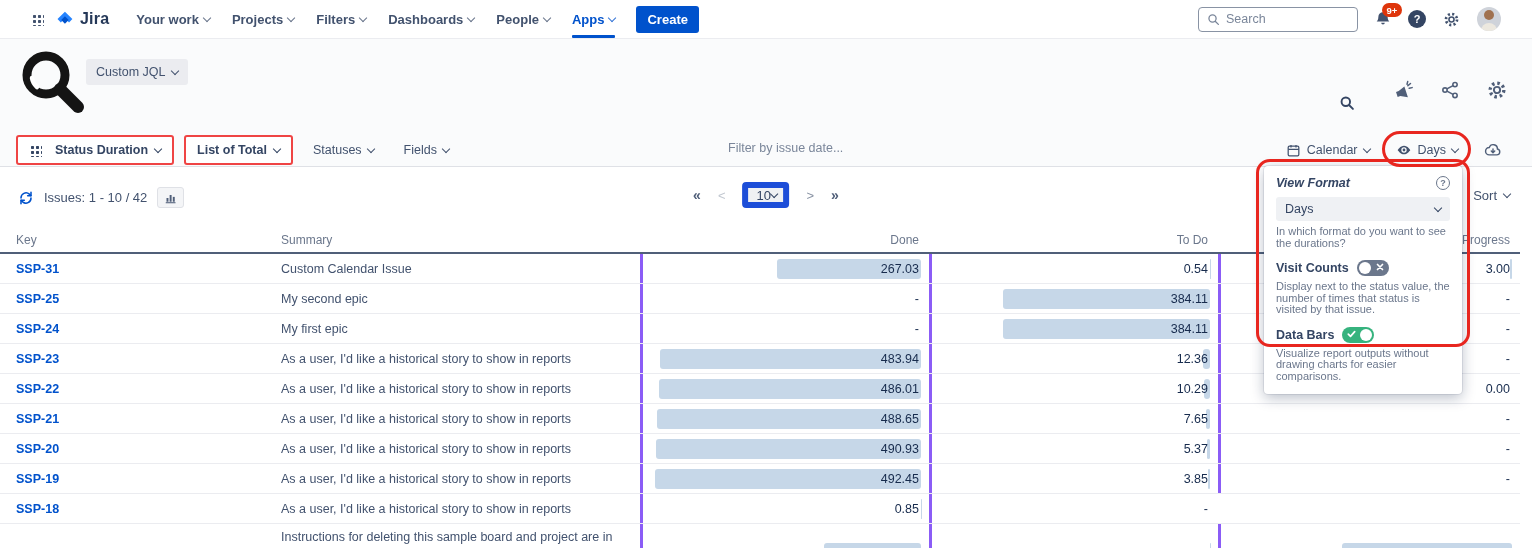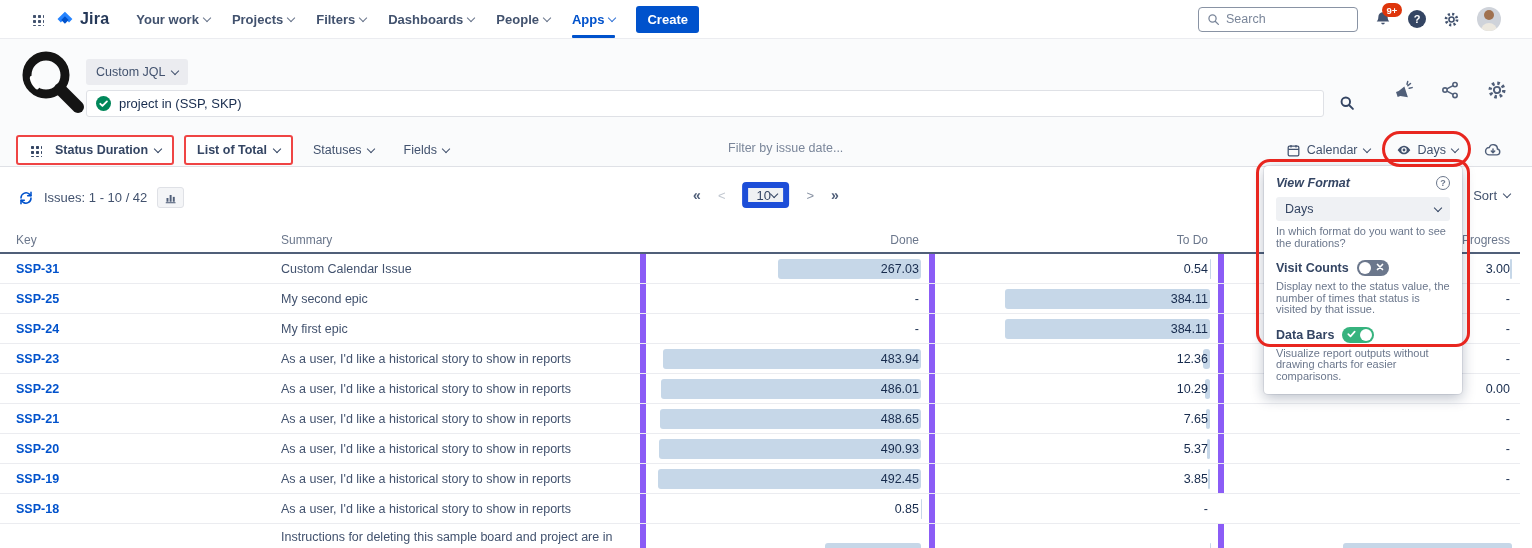--- a/index.html
+++ b/index.html
@@ -93,21 +93,21 @@
   
   .table { position:absolute; top:228px; left:0; width:1520px; font-size:12.5px; }
   .thead, .trow { display:grid; grid-template-columns:265px 375px 289px 289px 302px; }
   .thead { height:26px; align-items:center; color:#6B778C; font-size:12px;
            border-bottom:2px solid #505F79; }
   .th { padding-left:16px; }
   .th.num { text-align:right; padding-right:10px; padding-left:0; }
   .trow { border-bottom:1px solid #EBECF0; min-height:30px; align-items:center; }
   .td-key { padding-left:16px; color:var(--accent); font-weight:bold; cursor:pointer; }
   .td-sum { padding:5px 14px 5px 16px; color:#42526E; line-height:16px; }
-  .td-dur { position:relative; align-self:stretch; border-left:6px solid #8b5cf6;
+  .td-dur { position:relative; align-self:stretch; border-left:3px solid #8b5cf6;
             display:flex; align-items:center; justify-content:flex-end; padding-right:10px; }
   .td-dur .bar { position:absolute; right:8px; top:50%; transform:translateY(-50%);
             height:20px; background:var(--bar); border-radius:3px; }
   .td-dur .val { position:relative; color:#172B4D; }
 
   
   .popup { position:absolute; left:1264px; top:166px; width:198px; background:#fff; z-index:5;
            border-radius:4px; padding:10px 12px 12px;
            box-shadow:0 0 0 1px rgba(9,30,66,.08), 0 4px 14px rgba(9,30,66,.28); }
   .popup-title-row { display:flex; align-items:center; justify-content:space-between; }
@@ -202,27 +202,20 @@
     <circle cx="30" cy="30" r="19" fill="none" stroke="#141414" stroke-width="9"></circle>
     <path d="M16 33a15 15 0 0 0 5 9" fill="none" stroke="#fff" stroke-width="4.5" stroke-linecap="round"></path>
     <line x1="44" y1="44" x2="62" y2="62" stroke="#141414" stroke-width="12" stroke-linecap="round"></line>
   </svg>
 
   <span class="jql-mode">
     <span>Custom JQL</span>
       <i class="chev"></i>
   </span>
 
-  <span class="jql-query">
-    <svg width="15" height="15" viewBox="0 0 14 14">
-      <circle cx="7" cy="7" r="7" fill="#00875A"></circle>
-      <path d="m4 7.3 2 2L10.2 5" fill="none" stroke="#fff" stroke-width="1.7" stroke-linecap="round" stroke-linejoin="round"></path>
-    </svg>
-    <input value="project in (SSP, SKP)" style="">
-  </span>
 
   <span class="jql-search-btn">
     <svg width="16" height="16" viewBox="0 0 20 20" fill="none" stroke="currentColor" stroke-width="2.4">
       <circle cx="8.5" cy="8.5" r="5.3"></circle>
         <path d="m12.8 12.8 4.6 4.6" stroke-linecap="round"></path>
     </svg>
   </span>
 
   <span class="jql-actions">
     <svg width="21" height="21" viewBox="0 0 24 24">

